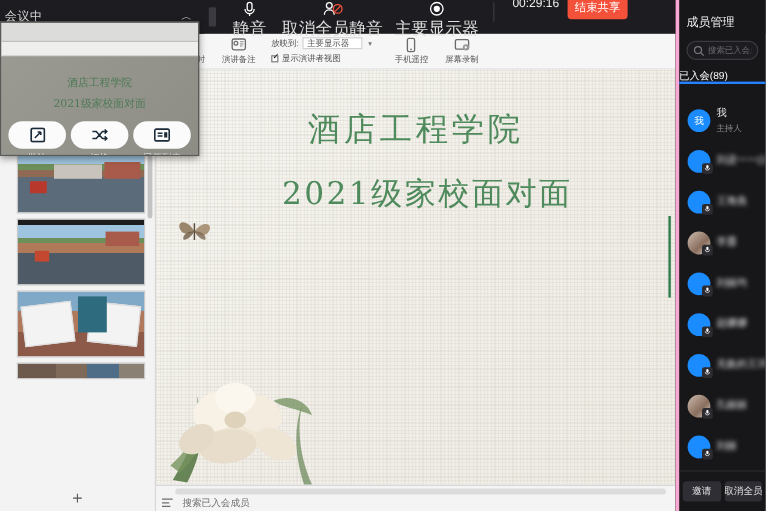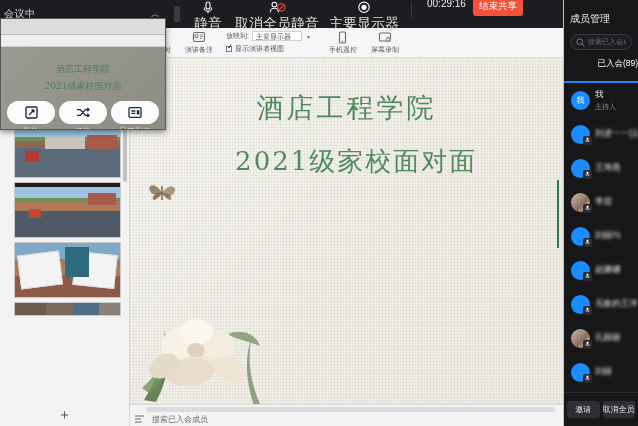--- a/index.html
+++ b/index.html
@@ -126,31 +126,31 @@
              justify-content:space-around; padding:0 4px;}
   .fw-btn { display:flex; flex-direction:column; align-items:center; }
   .fw-pill { width:48px; height:23px; border-radius:12px; background:#fbfbfb;
              display:flex; align-items:center; justify-content:center; }
   .fw-lb { font-size:8px; color:#f0f0f0; margin-top:2px; white-space:nowrap;
            text-shadow:0 1px 1px rgba(0,0,0,.4);}
 
   
   .side {
     position:absolute; right:0; top:0; width:75px; height:426px;
-    background:#17171a; border-left:1px solid #f9a8d4;
+    background:#17171a; border-left:3px solid #f9a8d4;
   }
   .side-title { font-size:10px; color:#efefef; padding:12px 0 8px 6px; white-space:nowrap;}
   .side-search {
     margin:0 6px; height:16px; border:1px solid #3a3a40; border-radius:8px;
     display:flex; align-items:center; padding:0 5px; gap:3px; background:#1d1d21;
   }
   .side-search .ph { font-size:7px; color:#6a6a70; white-space:nowrap; overflow:hidden;}
   .side-tab {
-    margin-top:8px; text-align:right; font-size:8.5px; color:#ffffff;
-    padding-bottom:13px; position:relative;
+    margin-top:8px; text-align:left; font-size:8.5px; color:#ffffff;
+    padding-bottom:0; position:relative;
   }
   .side-tab::after { content:""; position:absolute; left:0; right:0; bottom:0;
     height:2px; background:#2681ff; }
   .plist { position:absolute; top:83px; left:0; right:0; bottom:34px; overflow:hidden;}
   .prow { height:34px; display:flex; align-items:center; padding-left:7px; gap:5px; }
   .av { width:19px; height:19px; border-radius:50%; flex:none; position:relative;
         display:flex; align-items:center; justify-content:center;
         font-size:8px; color:#fff; }
   .av.blue { background:#1a8cff; }
   .av.photo { background:linear-gradient(135deg,#cdbcb0,#8a6e5d 60%,#d8cfc8); }

